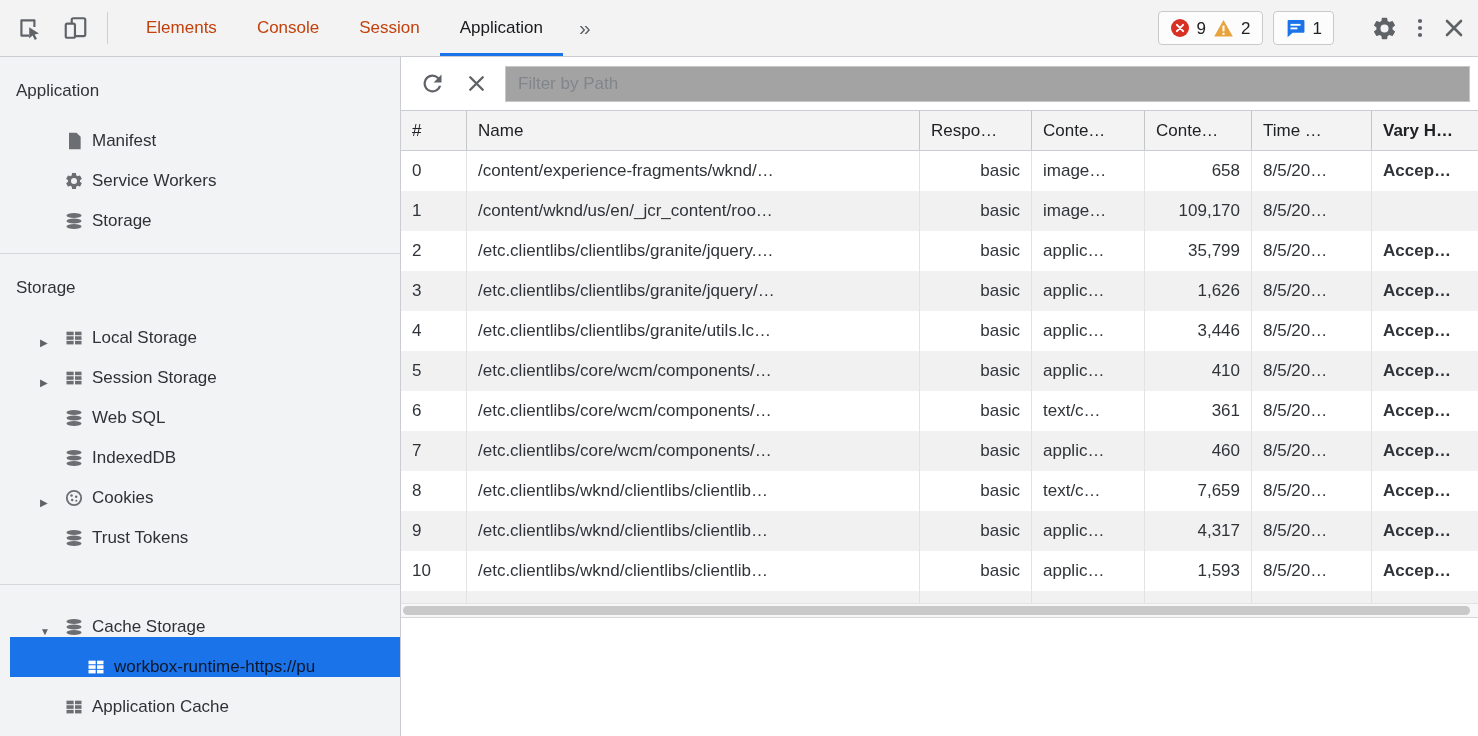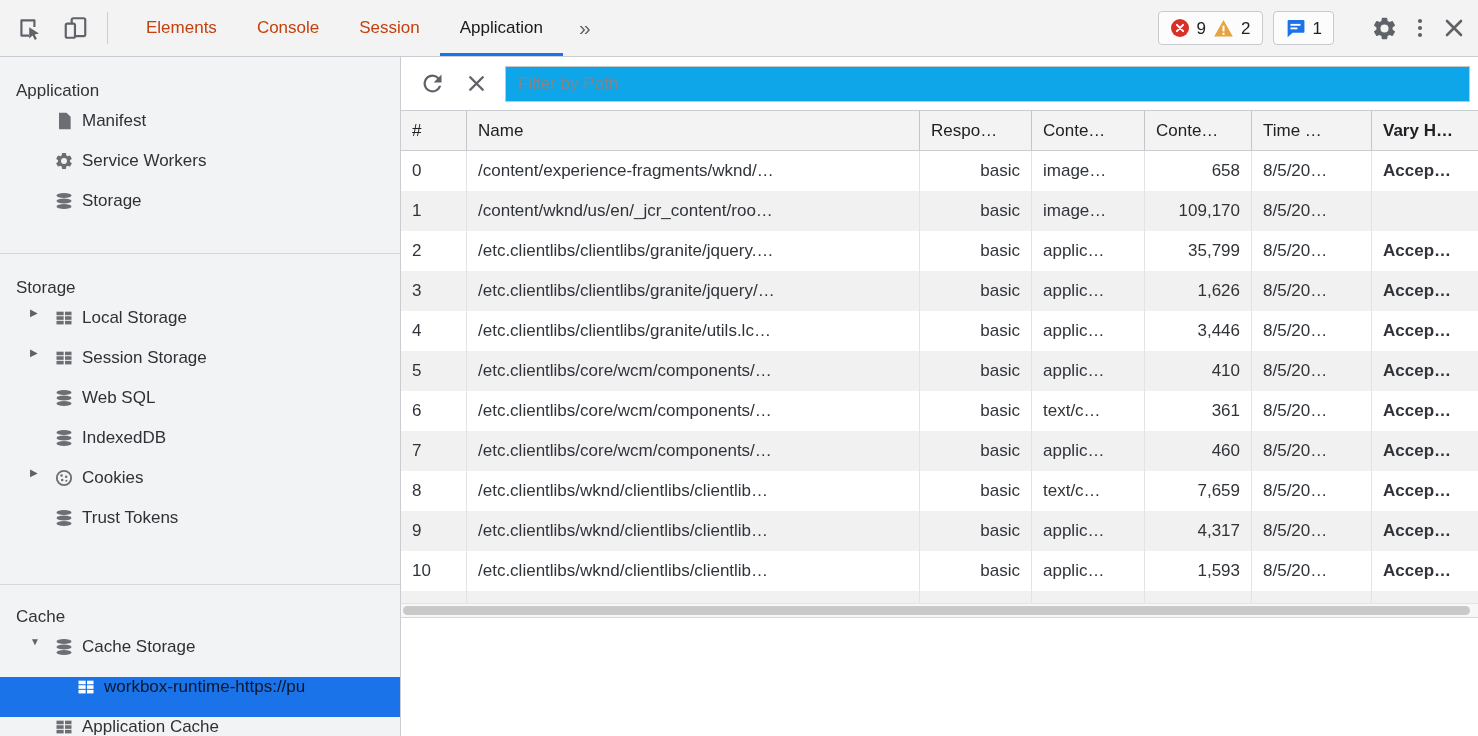--- a/index.html
+++ b/index.html
@@ -29,35 +29,35 @@
   .body{flex:1;display:flex;min-height:0;}
 
   
   .sidebar{width:401px;flex:none;background:#f2f3f4;border-right:1px solid #c9ccd1;
     overflow:hidden;font-size:17px;color:#2e3236;}
   .sb-section{border-bottom:1px solid #d5d7da;}
   .sb-section.sec-0{padding:14px 0 22px;}
   .sb-section.sec-1{padding:14px 0 36px;}
   .sb-section.sec-2{padding:12px 0 0;border-bottom:none;}
   .sb-header{height:40px;display:flex;align-items:center;padding-left:16px;color:#303437;}
-  .sb-item{height:40px;display:flex;align-items:flex-start;padding-left:30px;cursor:pointer;white-space:nowrap;}
+  .sb-item{height:40px;display:flex;align-items:flex-end;padding-left:30px;cursor:pointer;white-space:nowrap;margin-left:10px;}
   .sb-item .disc{width:24px;flex:none;font-size:10px;color:#5f6368;line-height:1;}
   .sb-icon{width:28px;flex:none;display:flex;align-items:center;color:#6b6f73;}
   .sb-icon svg{width:20px;height:20px;display:block;}
   .sb-label{overflow:hidden;}
   .sb-item.indent-2{padding-left:52px;}
   .sb-item.selected{background:#1a73e8;color:#0f172a;}
   .sb-item.selected .sb-icon{color:#fff;}
   .sb-item.selected .disc{color:#fff;}
 
   
   .content{flex:1;display:flex;flex-direction:column;min-width:0;background:#fff;}
   .filter-bar{height:53px;flex:none;display:flex;align-items:center;background:#fff;}
   .fb-btn{margin-left:18px;}
-  .filter-input{flex:1;height:36px;margin:0 8px 0 16px;border:1px solid #c6c6c6;background:#0ea5e9;
+  .filter-input{flex:1;height:36px;margin:0 8px 0 16px;border:1px solid #c6c6c6;background:#a3a3a3;
     font-family:"Liberation Sans", sans-serif;font-size:17px;padding:0 12px;color:#202124;outline:none;}
   .filter-input::placeholder{color:#80868b;}
 
   .grid-header{height:41px;flex:none;background:#f3f3f4;border-top:1px solid #c9ccd1;
     border-bottom:1px solid #c9ccd1;display:flex;font-size:17px;color:#202124;}
   .gh-cell{display:flex;align-items:center;padding:0 11px;border-right:1px solid #c4c7ca;
     white-space:nowrap;overflow:hidden;flex:none;cursor:pointer;}
   .grid-rows{height:452px;flex:none;overflow:hidden;}
   .grid-row{height:40px;display:flex;font-size:17px;color:#303438;cursor:pointer;}
   .grid-row:nth-child(even){background:#f1f1f2;}
@@ -264,21 +264,20 @@
               <svg viewBox="0 0 24 24" fill="currentColor">
                 <ellipse cx="12" cy="5.3" rx="9" ry="3"></ellipse>
                 <ellipse cx="12" cy="12" rx="9" ry="3"></ellipse>
                 <ellipse cx="12" cy="18.7" rx="9" ry="3"></ellipse>
               </svg>
             </span>
             <span class="sb-label">Trust Tokens</span>
           </div>
         </div>
         <div class="sb-section sec-2">
-          <div class="sb-header">Cache</div>
           <div class="sb-item">
             <span class="disc">▼</span>
             <span class="sb-icon">
               <svg viewBox="0 0 24 24" fill="currentColor">
                 <ellipse cx="12" cy="5.3" rx="9" ry="3"></ellipse>
                 <ellipse cx="12" cy="12" rx="9" ry="3"></ellipse>
                 <ellipse cx="12" cy="18.7" rx="9" ry="3"></ellipse>
               </svg>
             </span>
             <span class="sb-label">Cache Storage</span>

